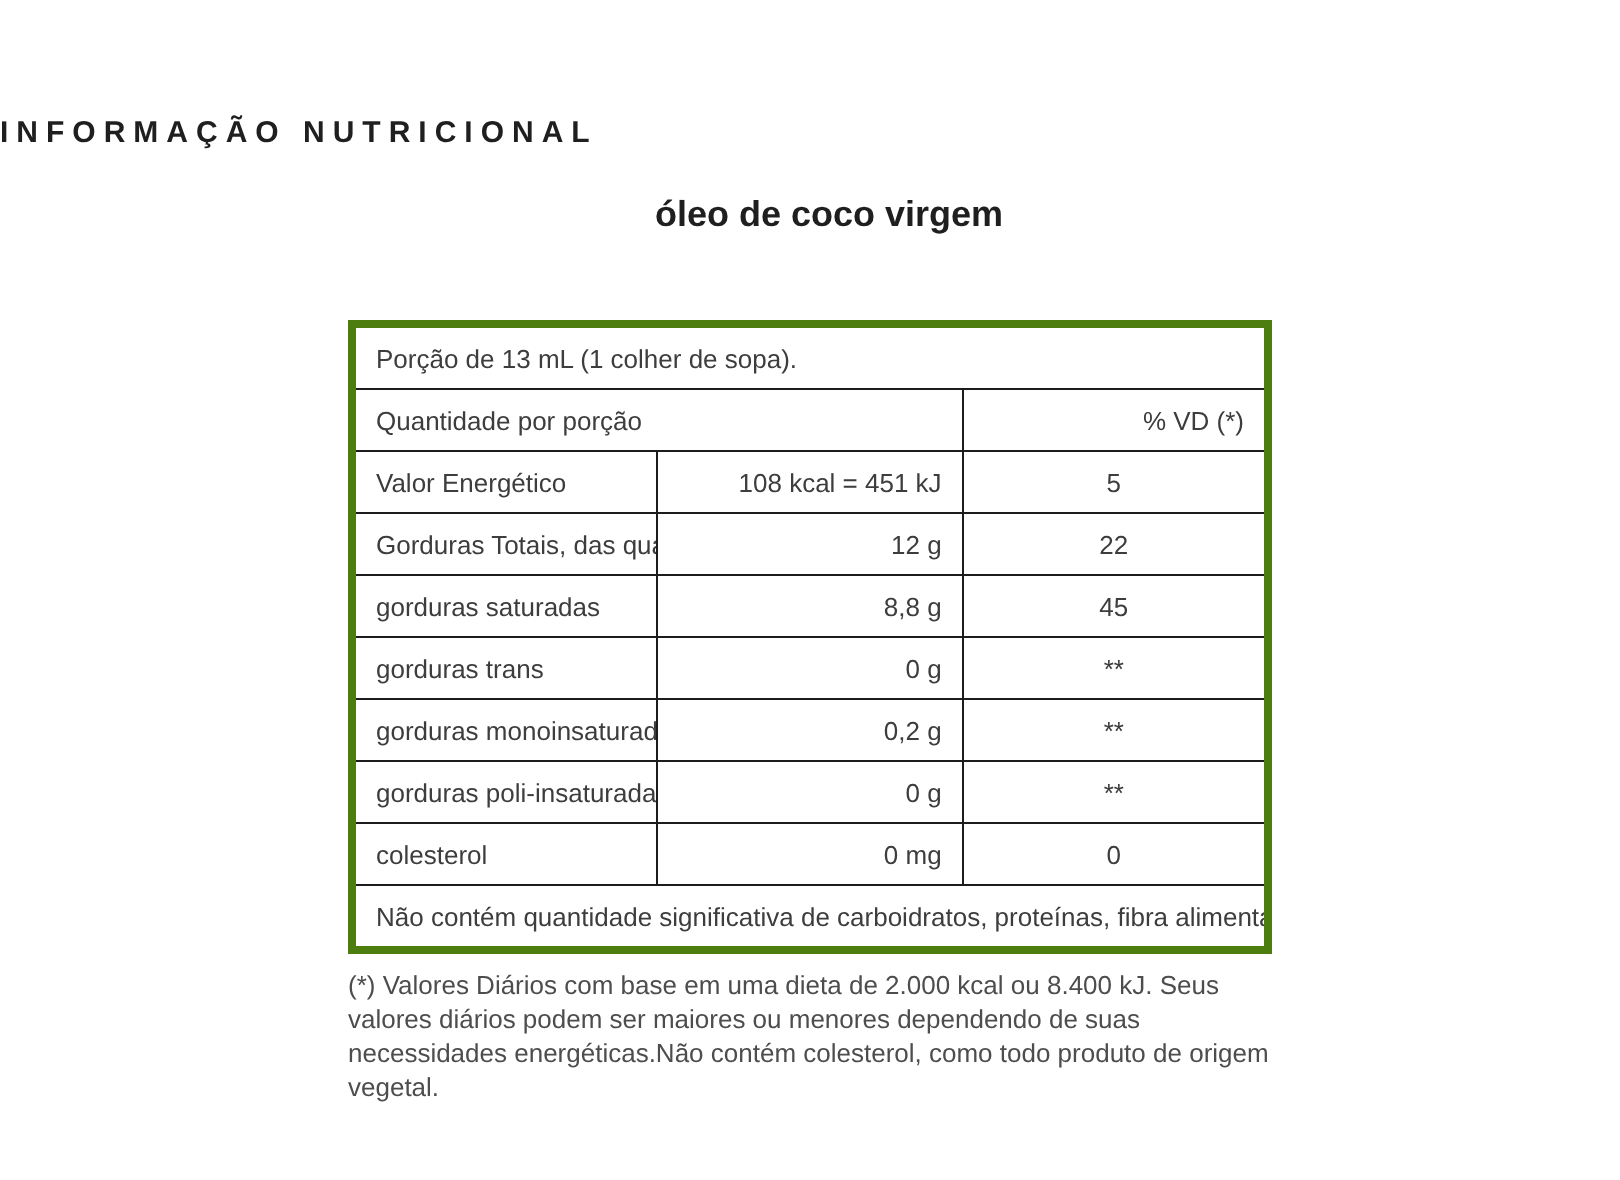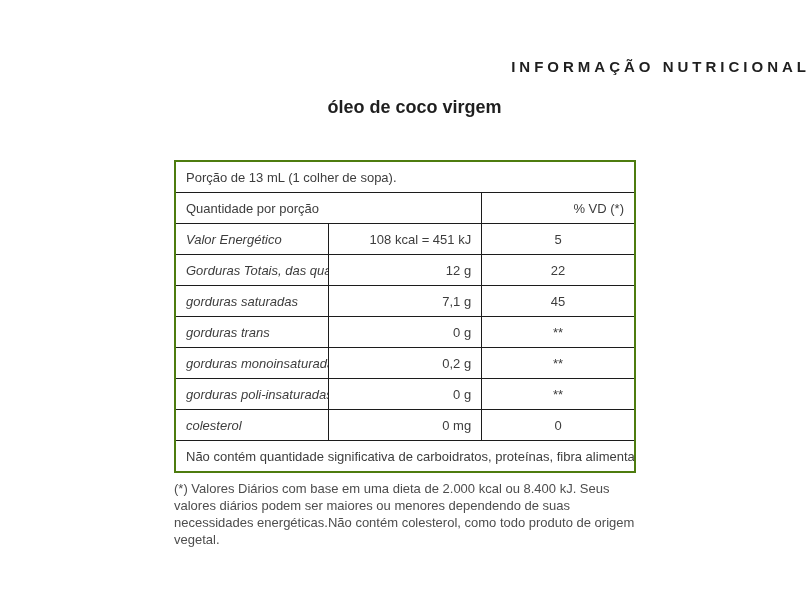--- a/index.html
+++ b/index.html
@@ -11,53 +11,53 @@
   .page {
     position: relative;
     width: 810px;
     height: 590px;
     background: #ffffff;
     overflow: hidden;
   }
   .title {
     margin: 0;
     padding-top: 58px;
-    text-align: right;
+    text-align: left;
     font-size: 15px;
     font-weight: bold;
     letter-spacing: 4px;
     color: #1f1f1f;
   }
   .subtitle {
     margin: 0;
     padding-top: 22px;
     text-align: center;
     font-size: 18px;
     font-weight: bold;
     color: #1f1f1f;
     padding-left: 19px;
   }
   table.nutrition {
     border-collapse: collapse;
     table-layout: fixed;
     width: 462px;
     margin: 42px auto 0 auto;
-    border: 2px solid #4d7c0f;
+    border: 4px solid #4d7c0f;
   }
   table.nutrition td {
     border: 1px solid #1c1c1c;
     height: 30px;
     padding: 0 10px;
     font-size: 13px;
     color: #3d3d3d;
     vertical-align: middle;
     white-space: nowrap;
     overflow: hidden;
   }
-  td.col-label { width: 201px; text-align: left; font-style: italic; }
+  td.col-label { width: 201px; text-align: left; }
   td.col-amount { width: 132px; text-align: right; }
   td.col-dv { width: 69px; text-align: center; }
   td.span-full { text-align: left; }
   td.header-left { text-align: left; margin-left: 18px; }
   td.header-dv { text-align: right; }
   .footnote {
     width: 462px;
     margin: 7px auto 0 auto;
     font-size: 13px;
     line-height: 17px;
@@ -87,21 +87,21 @@
         <td class="col-amount">108 kcal = 451 kJ</td>
         <td class="col-dv">5</td>
       </tr>
       <tr>
         <td class="col-label">Gorduras Totais, das quais:</td>
         <td class="col-amount">12 g</td>
         <td class="col-dv">22</td>
       </tr>
       <tr>
         <td class="col-label">gorduras saturadas</td>
-        <td class="col-amount">7,1 g</td>
+        <td class="col-amount">8,8 g</td>
         <td class="col-dv">45</td>
       </tr>
       <tr>
         <td class="col-label">gorduras trans</td>
         <td class="col-amount">0 g</td>
         <td class="col-dv">**</td>
       </tr>
       <tr>
         <td class="col-label">gorduras monoinsaturadas</td>
         <td class="col-amount">0,2 g</td>

